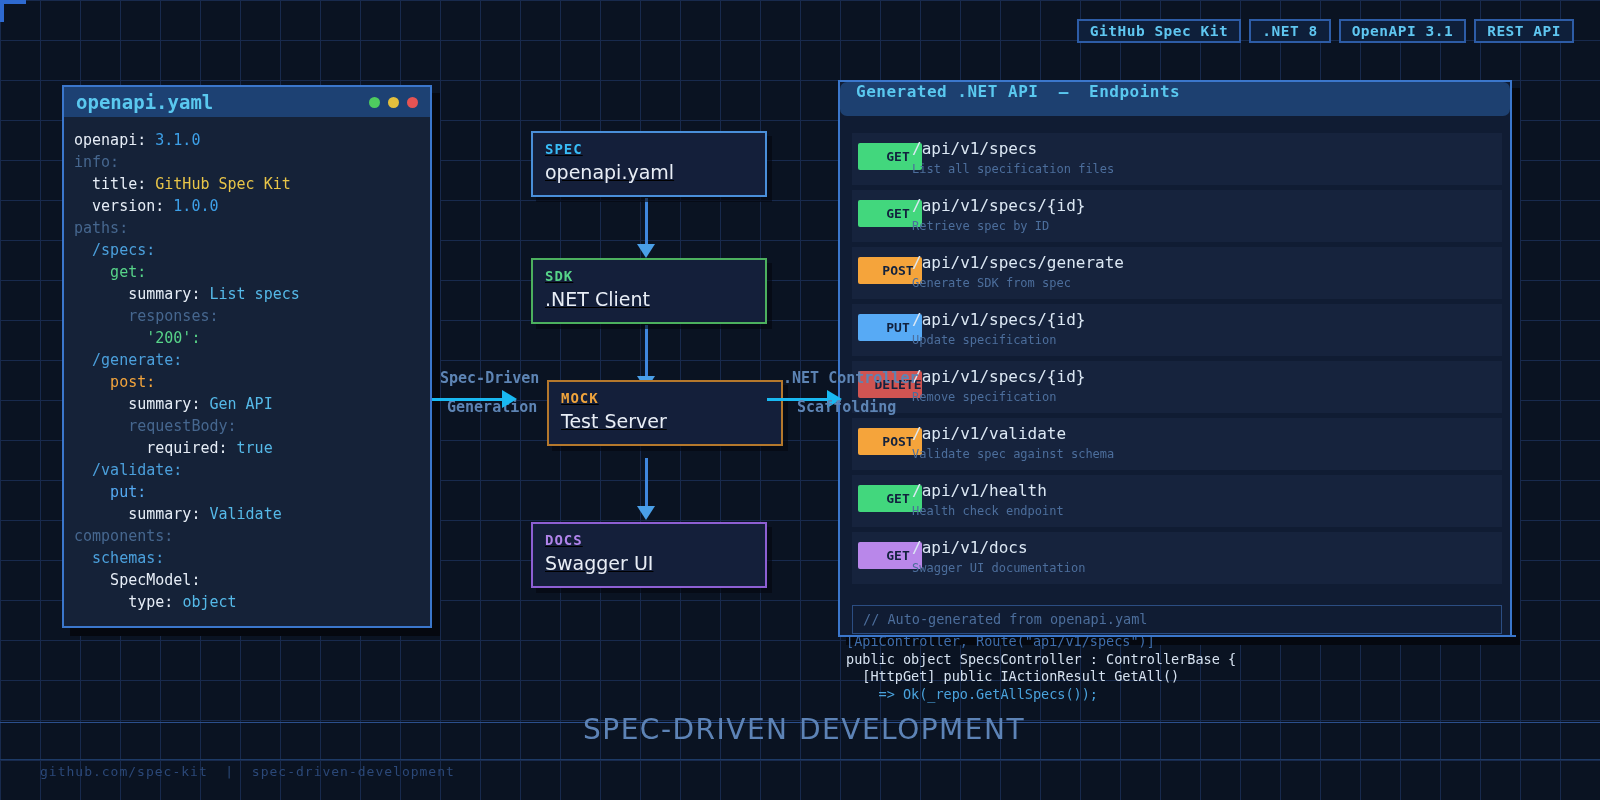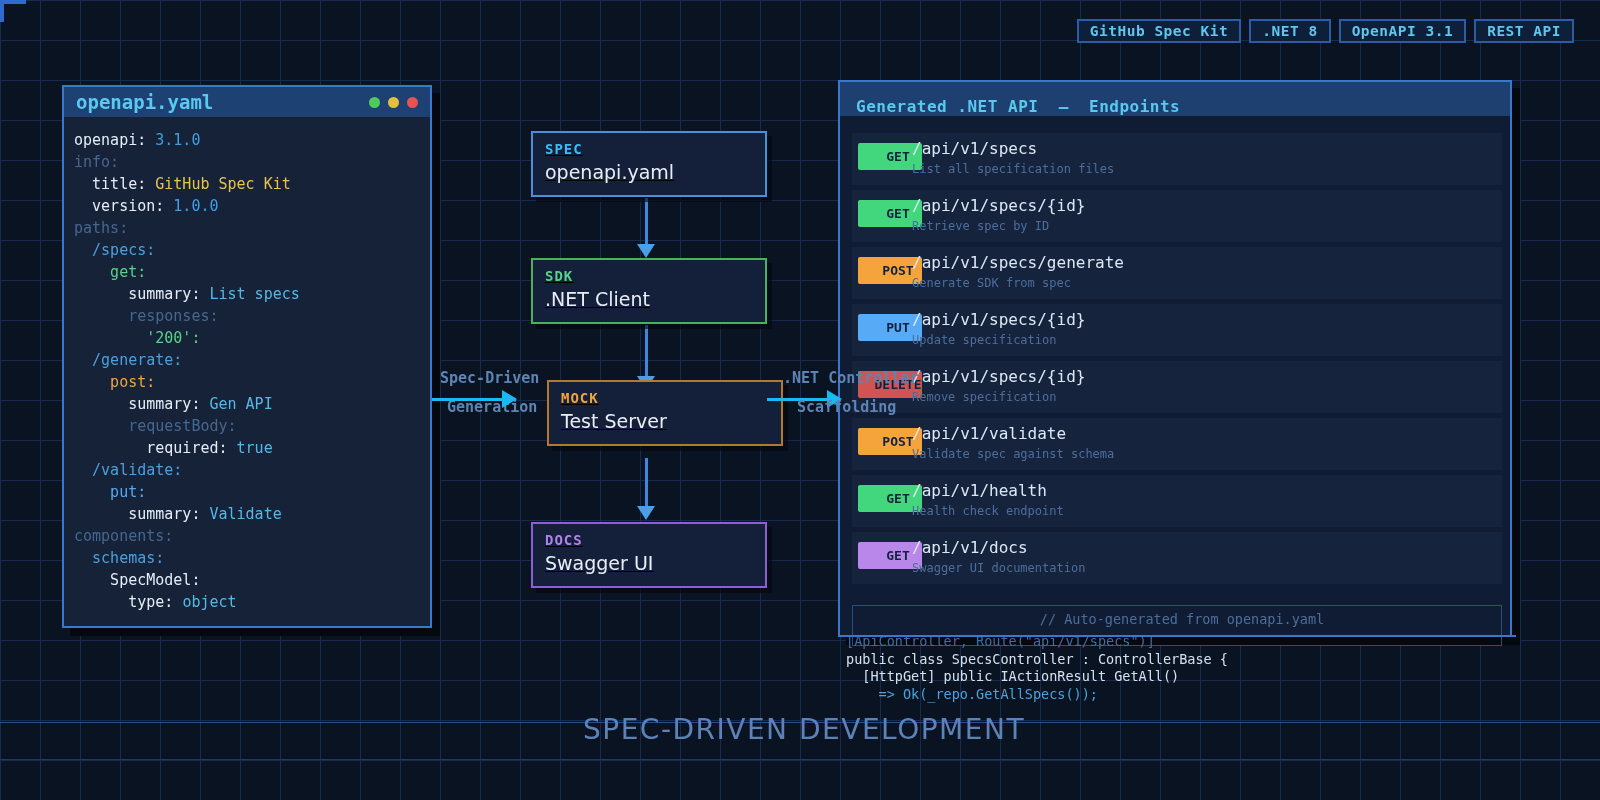--- a/index.html
+++ b/index.html
@@ -46,31 +46,31 @@
   .hhead{width:0;height:0;border-top:9px solid transparent;border-bottom:9px solid transparent;
     border-left:15px solid #19b9f2;top:390px;z-index:5;}
 
   .flow-label{font:bold 15px "DejaVu Sans Mono",monospace;color:#5d84b4;white-space:pre;}
   .lbl-left{z-index:3;}
   .lbl-right{z-index:8;}
 
   
   .api-panel{left:838px;top:80px;width:674px;height:557px;background:#101c33;
     border:2px solid #3b77cc;box-shadow:8px 8px 0 #05080f;z-index:4;box-sizing:border-box;}
-  .api-header{height:34px;background:#1d4070;display:flex;align-items:flex-end;padding:0 16px;}
+  .api-header{height:34px;background:#1d4070;display:flex;align-items:flex-start;padding:0 16px;border-radius:7px;}
   .api-title{font:bold 16px "DejaVu Sans Mono",monospace;color:#5ac8ef;letter-spacing:.5px;white-space:pre;}
   .endpoint-rows{position:absolute;left:12px;top:51px;width:650px;}
   .ep-row{position:relative;height:52px;margin-bottom:5px;background:#16233d;}
   .method-badge{position:absolute;left:6px;top:10px;width:48px;height:27px;display:flex;
     align-items:center;justify-content:center;font:bold 13px "DejaVu Sans Mono",monospace;
     color:#12223e;border-radius:2px;padding-left:16px;}
   .ep-path{position:absolute;left:60px;top:6px;font:16px "DejaVu Sans Mono",monospace;color:#dce8f4;}
   .ep-desc{position:absolute;left:60px;top:29px;font:12px "DejaVu Sans Mono",monospace;color:#4c6e9c;}
-  .comment-box{position:absolute;left:12px;top:523px;width:650px;height:41px;
-    border:1px solid #2b4d82;box-sizing:border-box;text-align:center;}
+  .comment-box{position:absolute;left:12px;top:523px;width:650px;height:29px;
+    border:1px solid #2b4d82;box-sizing:border-box;}
   .comment-text{font:13.5px/27px "DejaVu Sans Mono",monospace;color:#4c6e9c;padding-left:10px;white-space:pre;}
 
   .gen-code{left:846px;top:633px;z-index:5;font:13.5px/17.5px "DejaVu Sans Mono",monospace;white-space:pre;}
   .panel-bottom-line{left:838px;top:635px;width:678px;height:2px;background:#3b77cc;z-index:6;}
 
   
   .fline1{left:0;top:722px;width:1600px;height:1px;background:#2b4f8c;}
   .fline2{left:0;top:759px;width:1600px;height:1px;background:#1d3a66;}
   .footer-meta1{left:40px;top:740px;font:13px "DejaVu Sans Mono",monospace;color:#3a5c90;letter-spacing:1px;white-space:pre;}
   .footer-meta2{left:40px;top:764px;font:13px "DejaVu Sans Mono",monospace;color:#2b4878;letter-spacing:1px;white-space:pre;}
@@ -182,23 +182,24 @@
           <div class="method-badge" style="background: rgb(185, 135, 234);">GET</div>
           <div class="ep-path">/api/v1/docs</div>
           <div class="ep-desc">Swagger UI documentation</div>
         </div>
       </div>
     <div class="comment-box">
       <div class="comment-text">// Auto-generated from openapi.yaml</div>
     </div>
   </div>
 
-  <div class="abs gen-code" id="gen-code"><div style="color: rgb(62, 109, 171);">[ApiController, Route("api/v1/specs")]</div><div style="color: rgb(214, 226, 240);">public class SpecsController : ControllerBase {</div><div style="color: rgb(214, 226, 240);">  [HttpGet] public IActionResult GetAll()</div><div style="color: rgb(74, 163, 221);">    =&gt; Ok(_repo.GetAllSpecs());</div></div>
+  <div class="abs gen-code" id="gen-code"><div style="color: rgb(62, 109, 171);">[ApiController, Route("api/v1/specs")]</div><div style="color: rgb(214, 226, 240);">public object SpecsController : ControllerBase {</div><div style="color: rgb(214, 226, 240);">  [HttpGet] public IActionResult GetAll()</div><div style="color: rgb(74, 163, 221);">    =&gt; Ok(_repo.GetAllSpecs());</div></div>
   <div class="abs panel-bottom-line"></div>
 
   <div class="abs flow-label lbl-right" style="left:783px;top:369px">.NET Controller</div>
   <div class="abs flow-label lbl-right" style="left:797px;top:398px">Scaffolding</div>
 
   <div class="abs fline1"></div>
   <div class="abs fline2"></div>
+  <div class="abs footer-meta2">github.com/spec-kit  |  spec-driven-development</div>
   <div class="abs watermark">SPEC-DRIVEN DEVELOPMENT</div>
 
 </div>
 
 </body></html>

